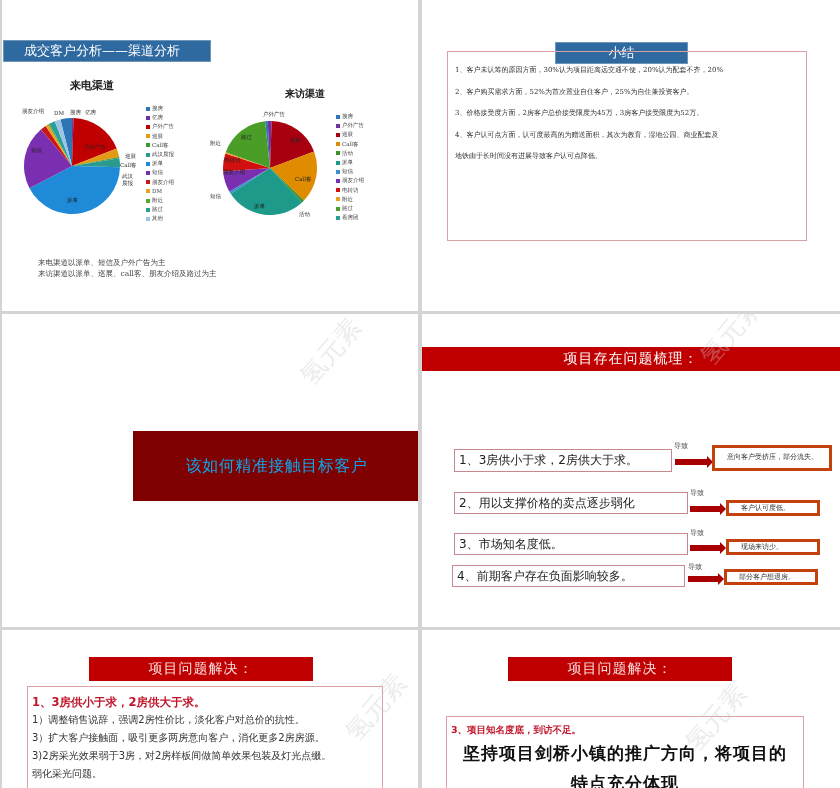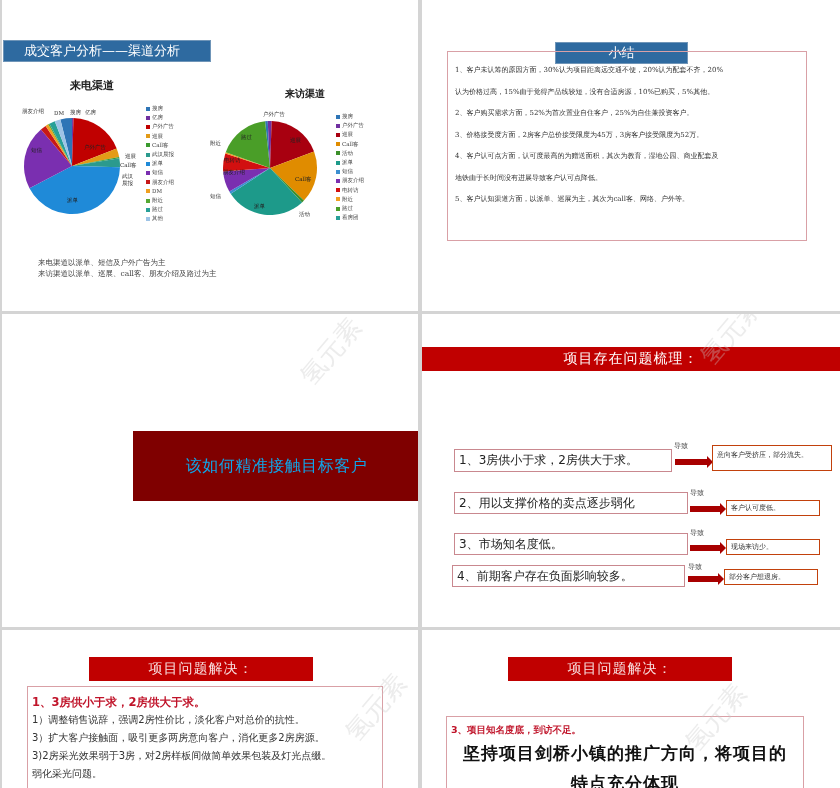--- a/index.html
+++ b/index.html
@@ -28,21 +28,21 @@
   .note { position: absolute; left: 36px; top: 258px; font-size: 7.5px; line-height: 10.5px; color: #444; }
 
   .summary-box { position: absolute; left: 25px; top: 51px; width: 360px; height: 190px; border: 1px solid #d9a0a6; padding: 8px 7px; }
   .summary-box p { font-size: 7px; line-height: 21.5px; color: #333; white-space: nowrap; }
 
   .dark-red-banner { position: absolute; left: 131px; top: 117px; width: 287px; height: 70px; background: #7f0000; color: #0ea5e9; font-size: 16px; display: flex; align-items: center; justify-content: center; letter-spacing: 0.5px; }
 
   .red-bar { position: absolute; left: 0; top: 33px; width: 418px; height: 24px; background: #c00000; color: #fff; font-size: 14px; display: flex; align-items: center; justify-content: center; letter-spacing: 1px; text-align: right; }
 
   .problem { position: absolute; border: 1px solid #c9888f; background: #fff; font-family: "DejaVu Sans", sans-serif; font-size: 12px; color: #222; display: flex; align-items: center; padding-left: 4px; white-space: nowrap; }
-  .result { position: absolute; border: 1px solid #c2410c; background: #fff; font-size: 7px; color: #333; display: flex; align-items: center; padding-left: 4px; white-space: nowrap; }
+  .result { position: absolute; border: 3px solid #c2410c; background: #fff; font-size: 7px; color: #333; display: flex; align-items: center; padding-left: 12px; white-space: nowrap; }
   .cause-label { position: absolute; font-size: 7px; color: #444; }
   .arrow { position: absolute; height: 6px; background: #a80000; }
   .arrow::after { content: ""; position: absolute; right: -5px; top: -3px; border-left: 6px solid #a80000; border-top: 6px solid transparent; border-bottom: 6px solid transparent; }
 
   .red-title-small { position: absolute; background: #c00000; color: #f8e0e0; font-size: 14px; display: flex; align-items: center; justify-content: center; letter-spacing: 1px; }
   #s5 .red-title-small { left: 87px; top: 27px; width: 224px; height: 24px; }
   #s6 .red-title-small { left: 86px; top: 27px; width: 224px; height: 24px; }
 
   .solution-box { position: absolute; border: 1px solid #d9a0a6; background: #fff; }
   #s5 .solution-box { left: 25px; top: 56px; width: 356px; height: 110px; padding: 6px 4px; }
@@ -219,26 +219,24 @@
   <div class="note">
     <div>来电渠道以派单、短信及户外广告为主</div>
     <div>来访渠道以派单、巡展、call客、朋友介绍及路过为主</div>
   </div>
 </div>
 
 <div class="slide" id="s2">
   <div class="blue-title">小结</div>
   <div class="summary-box">
     <p>1、客户未认筹的原因方面，30%认为项目距离远交通不便，20%认为配套不齐，20%</p>
-    <p>认为价格过高，15%由于觉得产品线较短，没有合适房源，10%已购买，5%其他。</p>
     <p>2、客户购买需求方面，52%为首次置业自住客户，25%为自住兼投资客户。</p>
     <p>3、价格接受度方面，2房客户总价接受限度为45万，3房客户接受限度为52万。</p>
     <p>4、客户认可点方面，认可度最高的为赠送面积，其次为教育，湿地公园、商业配套及</p>
     <p>地铁由于长时间没有进展导致客户认可点降低。</p>
-    <p>5、客户认知渠道方面，以派单、巡展为主，其次为call客、网络、户外等。</p>
   </div>
 </div>
 
 <div class="slide" id="s3">
   <div class="dark-red-banner">该如何精准接触目标客户</div>
   <div class="watermark" style="left:290px; top:20px;">氢元素</div>
 </div>
 
 <div class="slide" id="s4">
   <div class="red-bar">项目存在问题梳理：</div>

